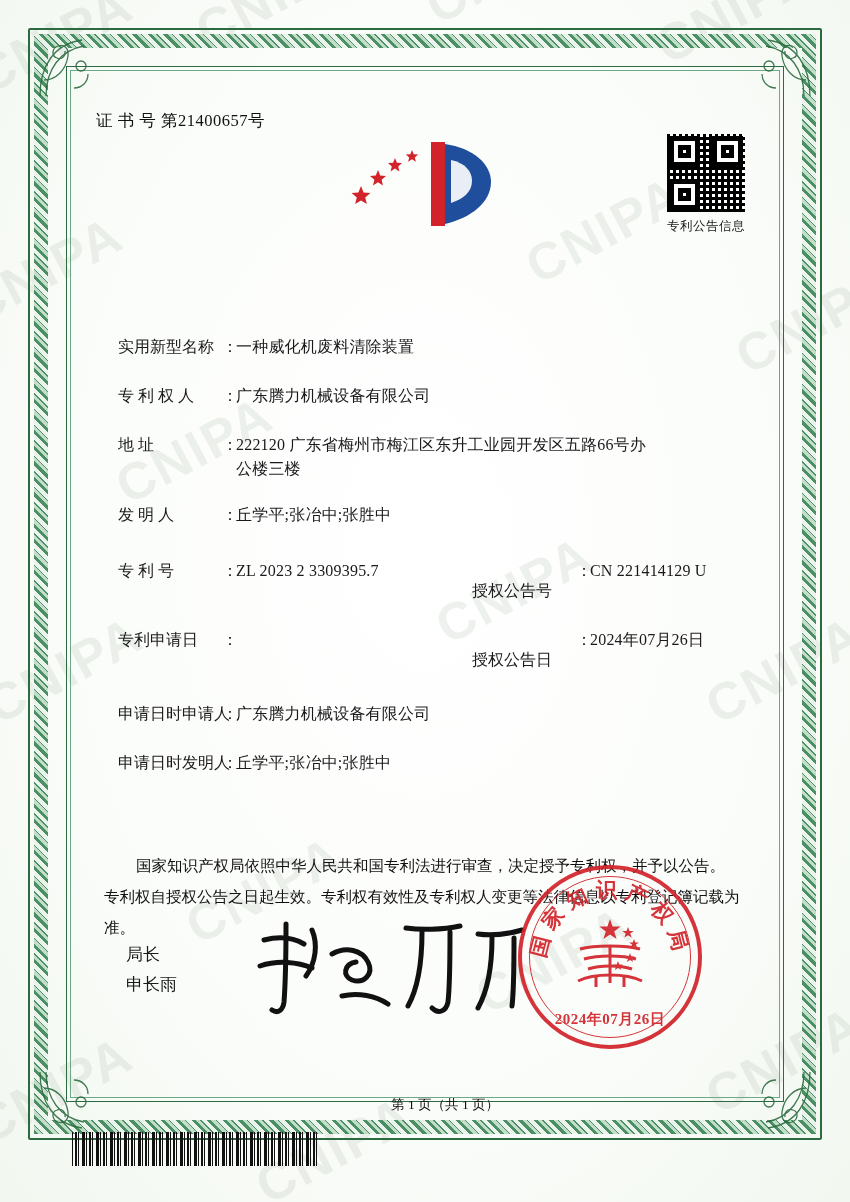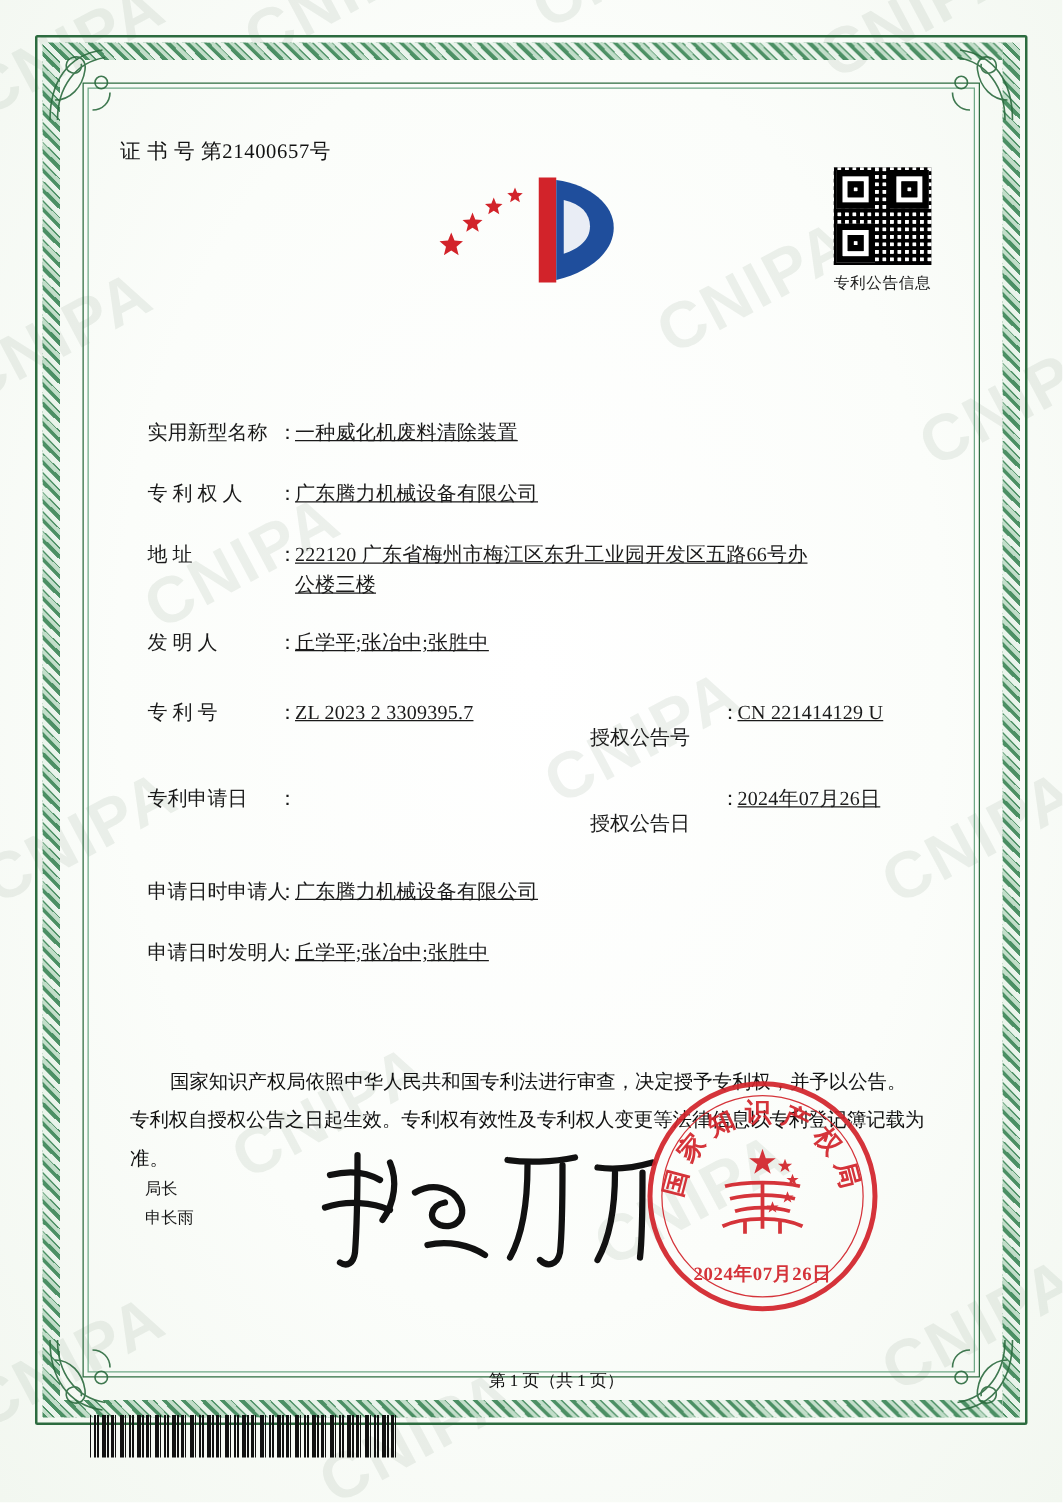--- a/index.html
+++ b/index.html
@@ -202,21 +202,20 @@
     display: flex;
     justify-content: space-between;
   }
   .colon {
     flex: 0 0 auto;
     width: 14px;
   }
   .val {
     flex: 1 1 auto;
     letter-spacing: .2px;
-    text-decoration: underline;
   }
   .two-col {
     display: flex;
     align-items: flex-start;
     margin-bottom: 25px;
   }
   .col-left { width: 354px; display: flex; }
   .col-right { flex: 1; display: flex; }
   .lbl-r {
     flex: 0 0 auto;
@@ -235,23 +234,23 @@
     line-height: 2.0;
     color: #111;
     margin-top: 40px;
   }
   .statement p { margin: 0; }
   .statement p.indent { text-indent: 32px; }
 
   
   .sign-block {
     position: absolute;
-    left: 20px;
+    left: 30px;
     top: 830px;
-    font-size: 13px;
+    font-size: 17px;
     line-height: 1.75;
   }
   .handwriting {
     position: absolute;
     left: 150px;
     top: 800px;
     width: 300px;
     height: 110px;
   }
 

